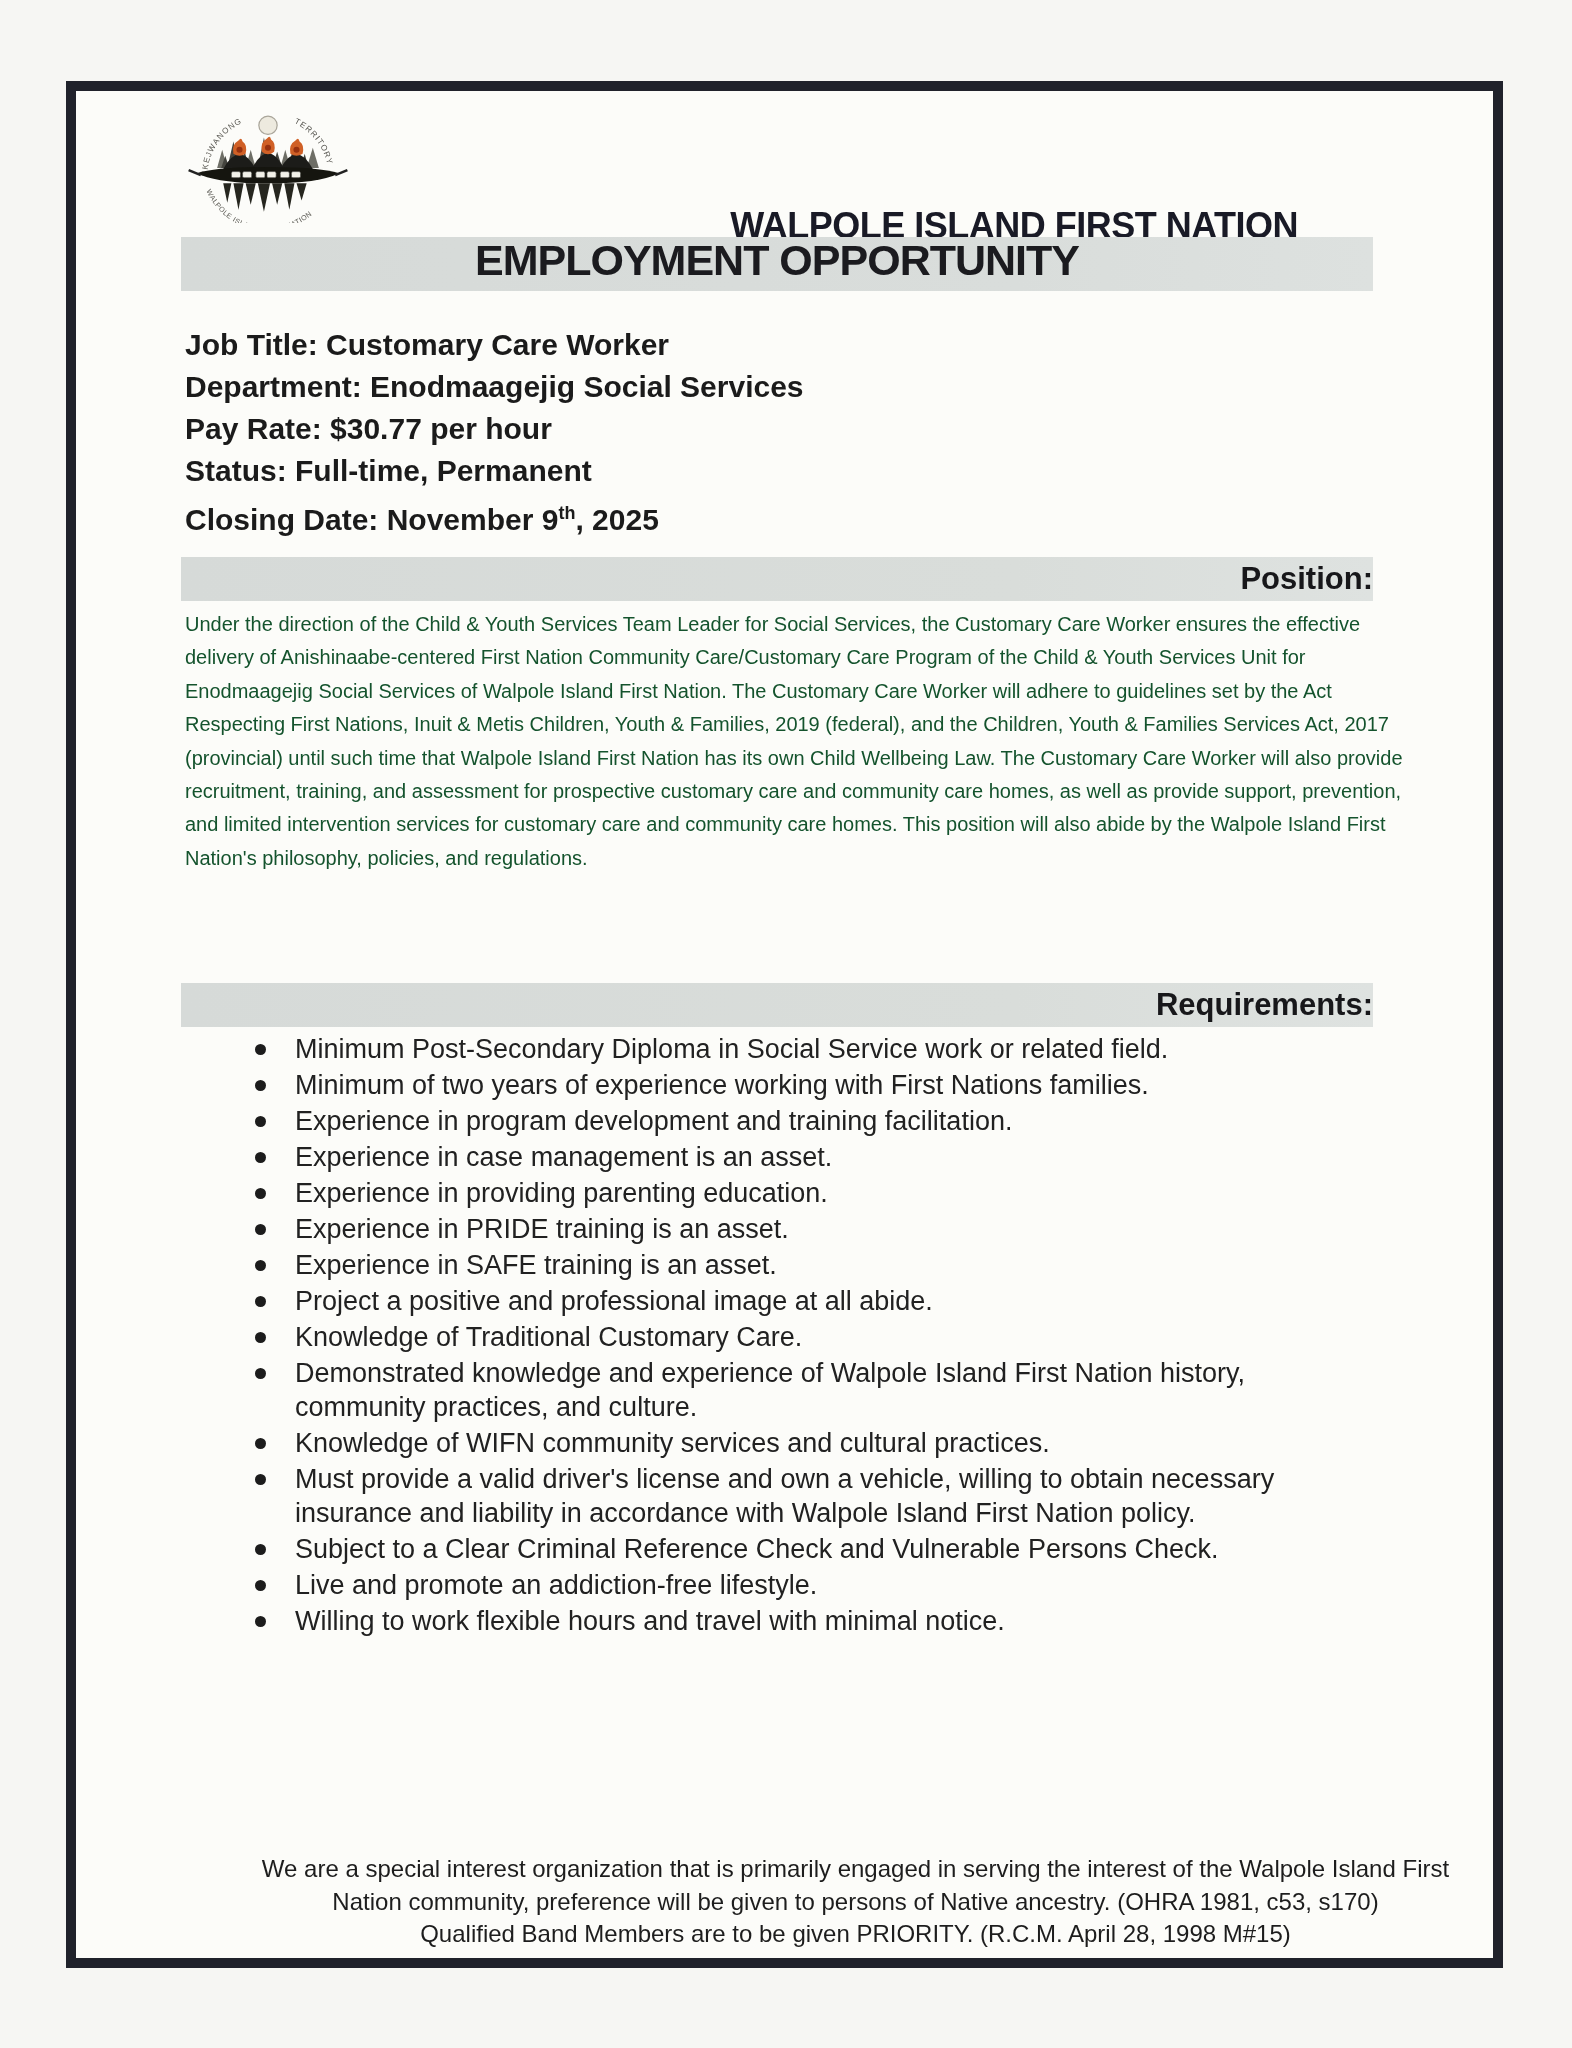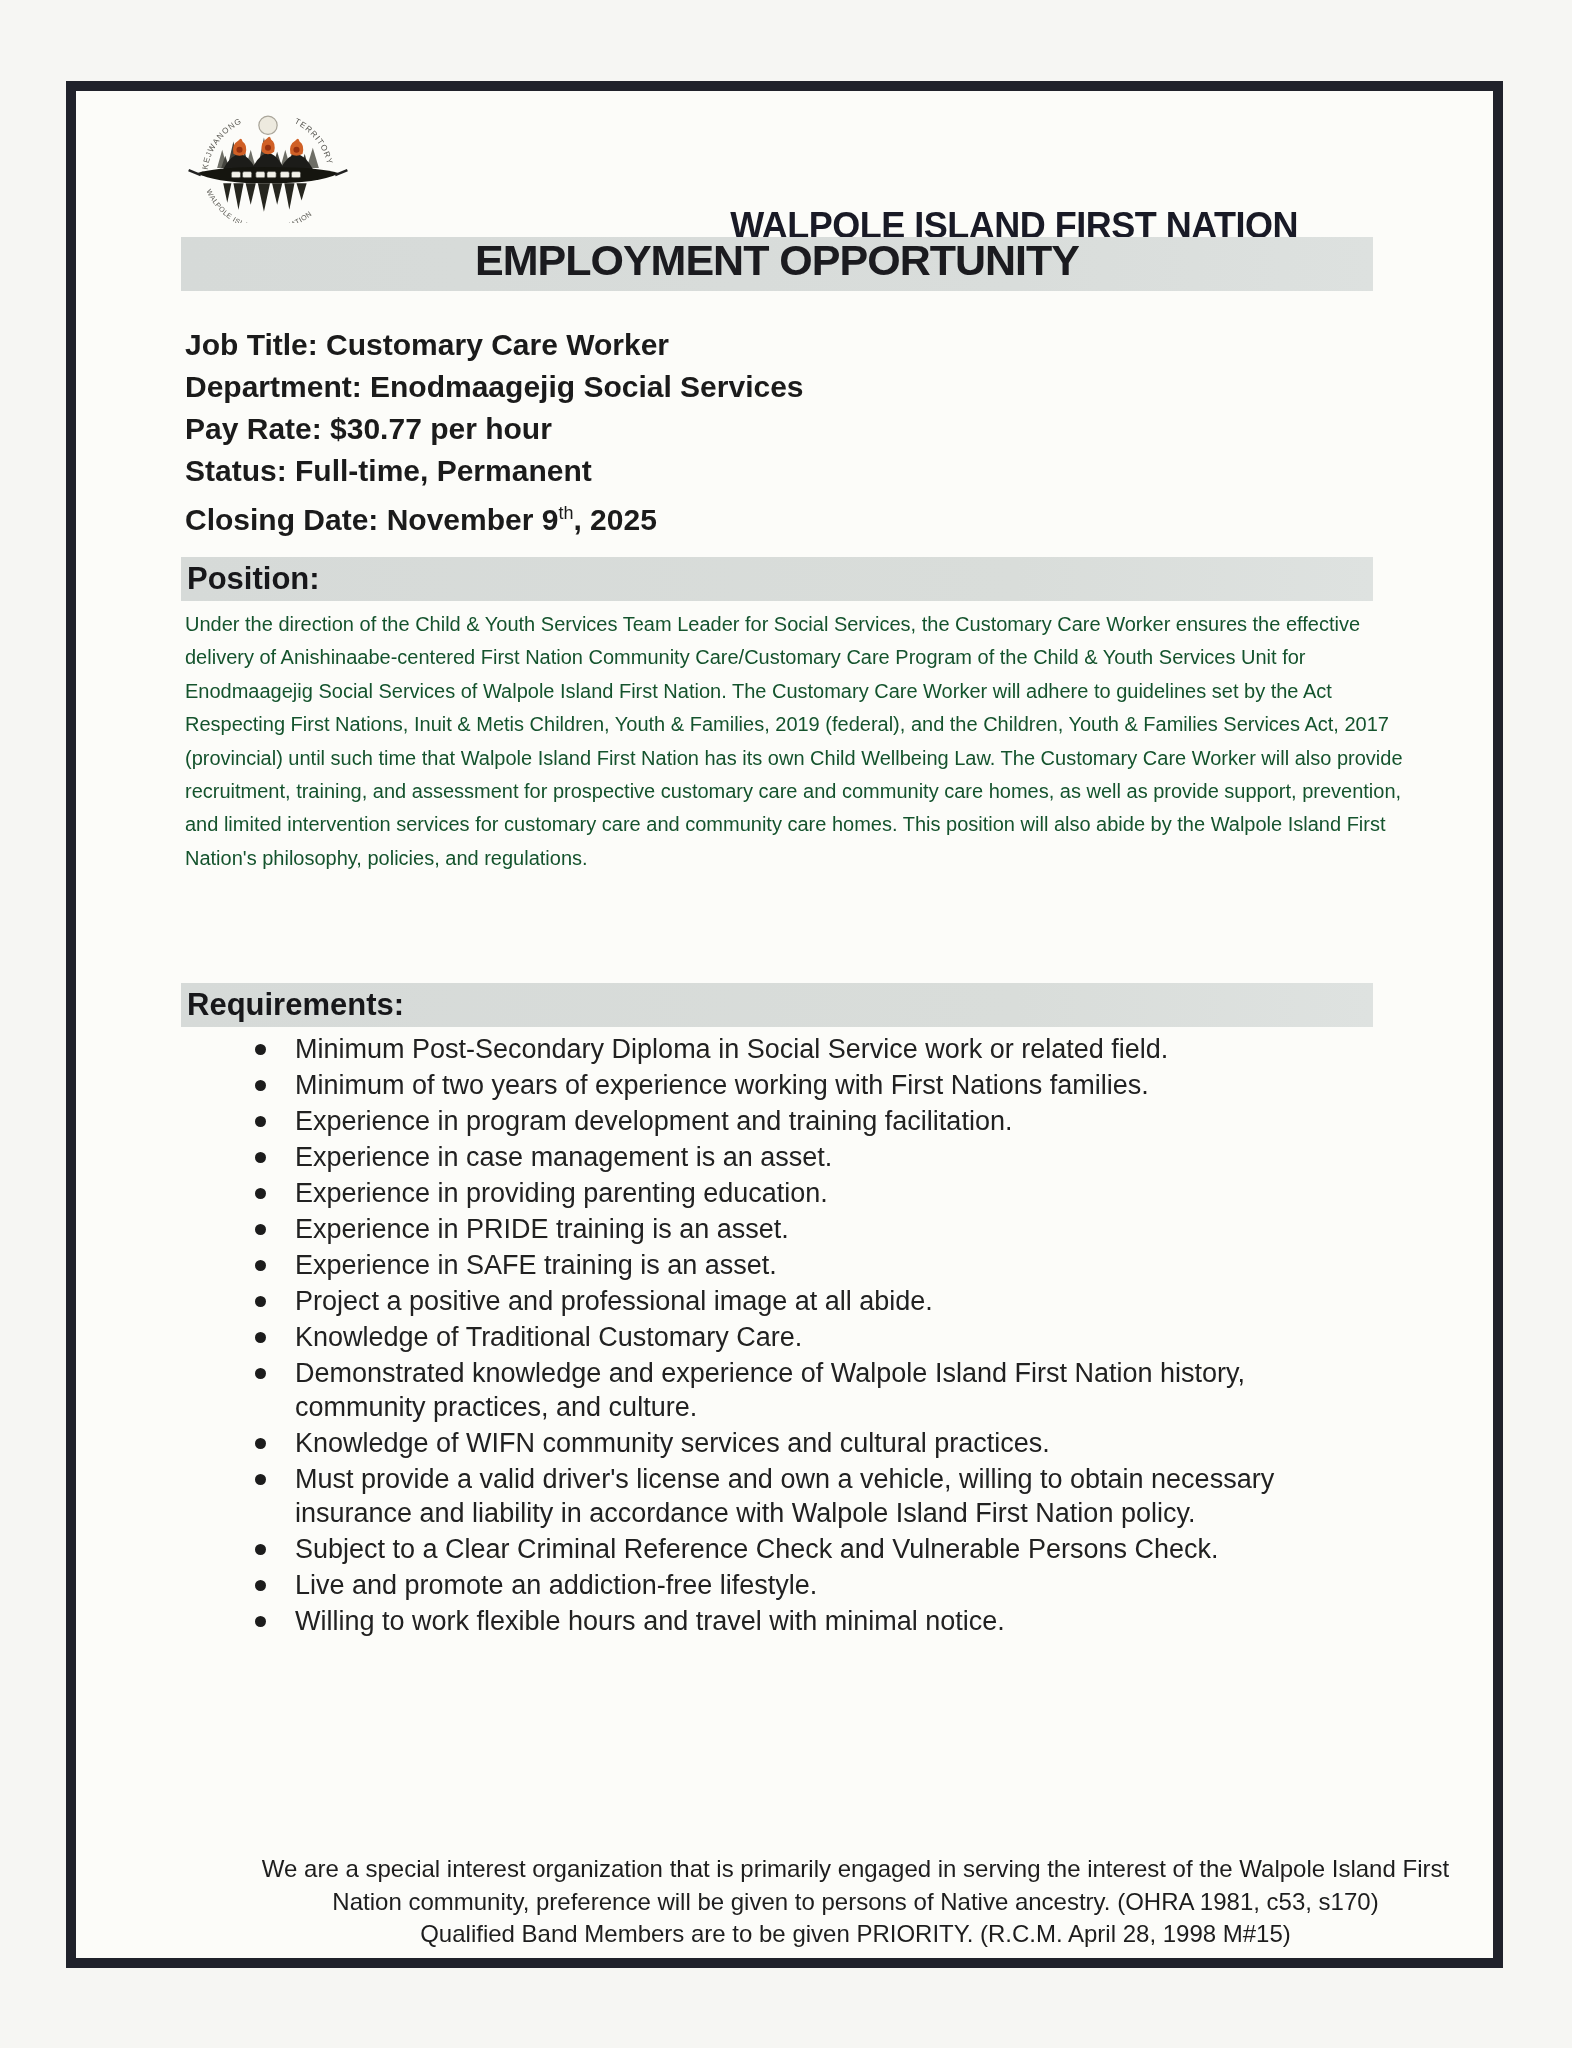--- a/index.html
+++ b/index.html
@@ -37,28 +37,28 @@
     color:#1b1b1f;
     white-space:nowrap;
   }
   
   .job-summary{
     left:109px;top:233px;
     font-size:30px;font-weight:700;
     line-height:42px;color:#1b1b1b;
   }
   .job-line{white-space:nowrap;}
-  .job-line sup{font-size:18px;font-weight:400;}
+  .job-line sup{font-size:18px;font-weight:700;}
   
   .section-bar{
     left:105px;width:1192px;height:44px;
     background:linear-gradient(90deg,#d6dad8 0%,#d9ddda 70%,#dee2e0 100%);
     font-size:31px;font-weight:800;
     line-height:44px;color:#17171a;
-    padding-left:6px;box-sizing:border-box;
+    padding-left:6px;box-sizing:border-box;text-align:right;
   }
   .position-bar{top:466px;}
   .requirements-bar{top:892px;}
   
   .position-body{
     left:109px;top:517px;width:1218px;
     font-size:20px;line-height:33.4px;
     color:#14532d;
   }
   .req-list{

